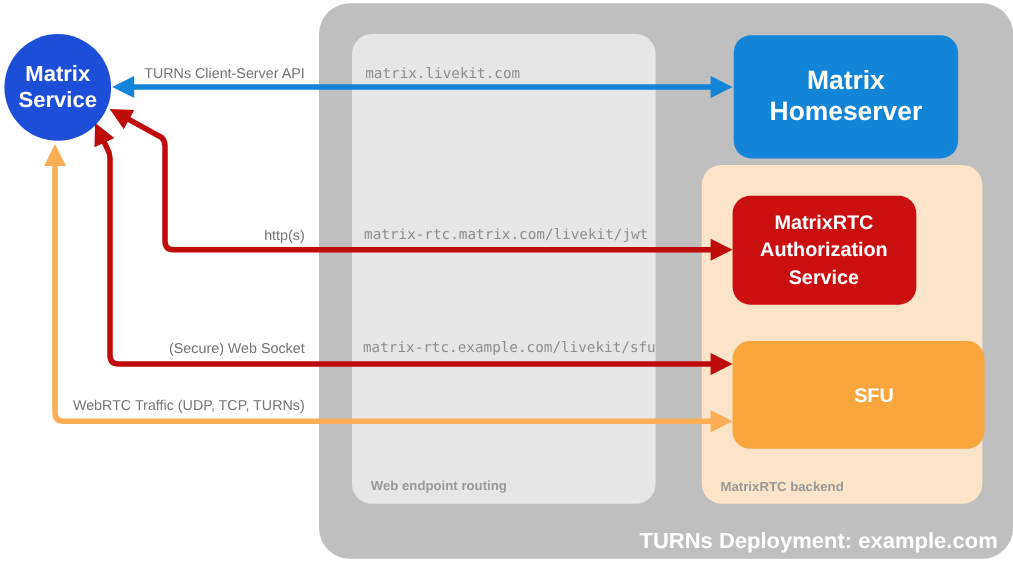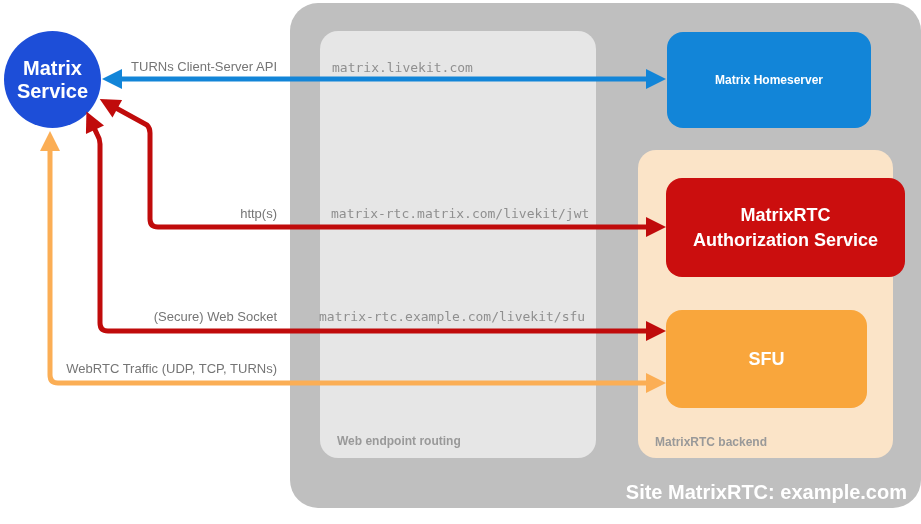--- a/index.html
+++ b/index.html
@@ -12,23 +12,23 @@
   
   .deployment   { left:290px; top:3px;  width:631px; height:505px; border-radius:28px; }
   .routing      { left:320px; top:31px; width:276px; height:427px; border-radius:18px; }
   .backend      { left:638px; top:150px; width:255px; height:308px; border-radius:18px; }
 
   
   .node {
     display:flex; align-items:center; justify-content:center; text-align:center;
     color:#ffffff; font-weight:bold; border-radius:16px;
   }
-  .homeserver { left:667px; top:32px;  width:204px; height:96px;  font-size:12px; }
-  .auth       { left:666px; top:178px; width:239px; height:99px;  font-size:18px; line-height:25px; padding:0 26px; box-sizing:border-box;justify-content:flex-end; }
-  .sfu        { left:666px; top:310px; width:201px; height:98px;  font-size:18px; }
+  .homeserver { left:667px; top:32px;  width:204px; height:112px;  font-size:24px; }
+  .auth       { left:666px; top:178px; width:167px; height:99px;  font-size:18px; line-height:25px; padding:0 26px; box-sizing:border-box;justify-content:flex-end; }
+  .sfu        { left:666px; top:310px; width:201px; height:98px;  font-size:18px;padding-left:28px; }
 
   
   .client {
     left:4px; top:31px; width:97px; height:97px; border-radius:50%;
     display:flex; flex-direction:column; align-items:center; justify-content:center;
     color:#ffffff; font-weight:bold; font-size:20px; line-height:23px; text-align:center;
   }
 
   
   .zone-label { font-weight:bold; font-size:12px; color:#999999; }
@@ -46,21 +46,21 @@
   .lbl-http  { top:206px; }
   .lbl-ws    { top:309px; }
   .lbl-rtc   { top:361px; }
 
   
   .endpoint {
     font-family:"DejaVu Sans Mono", monospace; font-size:13px; color:#8f8f8f; white-space:nowrap;
   }
   .ep-0 { left:332px; top:60px;  }
   .ep-1 { left:331px; top:206px; }
-  .ep-2 { left:319px; top:309px;text-align:center; }
+  .ep-2 { left:330px; top:309px;text-align:center; }
 
   svg.arrows { position:absolute; left:0; top:0; pointer-events:none; }
   svg.arrows path.flow { fill:none; stroke-width:5; }
 </style>
 </head>
 <body>
 
 <div class="stage">
 
   <div class="abs deployment" style="background-color: rgb(191, 191, 191);"></div>
@@ -103,21 +103,21 @@
 
     <path class="flow" d="M 105 102 L 147 125 Q 150 128 150 133 L 150 219 Q 150 227 158 227 L 660 227" marker-start="url(#ah-red)" marker-end="url(#ah-red)" stroke="#C00B0B"></path>
 
     <path class="flow" d="M 89 117 L 97 134 Q 100 139 100 144 L 100 323 Q 100 331 108 331 L 660 331" marker-start="url(#ah-red)" marker-end="url(#ah-red)" stroke="#C00B0B"></path>
 
     <path class="flow" d="M 50 137 L 50 375 Q 50 383 58 383 L 660 383" marker-start="url(#ah-orange)" marker-end="url(#ah-orange)" stroke="#FBAE55"></path>
   </svg>
 
   <div class="abs zone-label routing-label">Web endpoint routing</div>
   <div class="abs zone-label backend-label">MatrixRTC backend</div>
-  <div class="abs deployment-title">Site MatrixRTC: example.com</div>
+  <div class="abs deployment-title">TURNs Deployment: example.com</div>
 
   <div class="abs arrow-label lbl-csapi">TURNs Client-Server API</div>
   <div class="abs arrow-label lbl-http">http(s)</div>
   <div class="abs arrow-label lbl-ws">(Secure) Web Socket</div>
   <div class="abs arrow-label lbl-rtc">WebRTC Traffic (UDP, TCP, TURNs)</div>
 
   <div class="abs endpoint ep-0">matrix.livekit.com</div>
   <div class="abs endpoint ep-1">matrix-rtc.matrix.com/livekit/jwt</div>
   <div class="abs endpoint ep-2">matrix-rtc.example.com/livekit/sfu</div>
 

